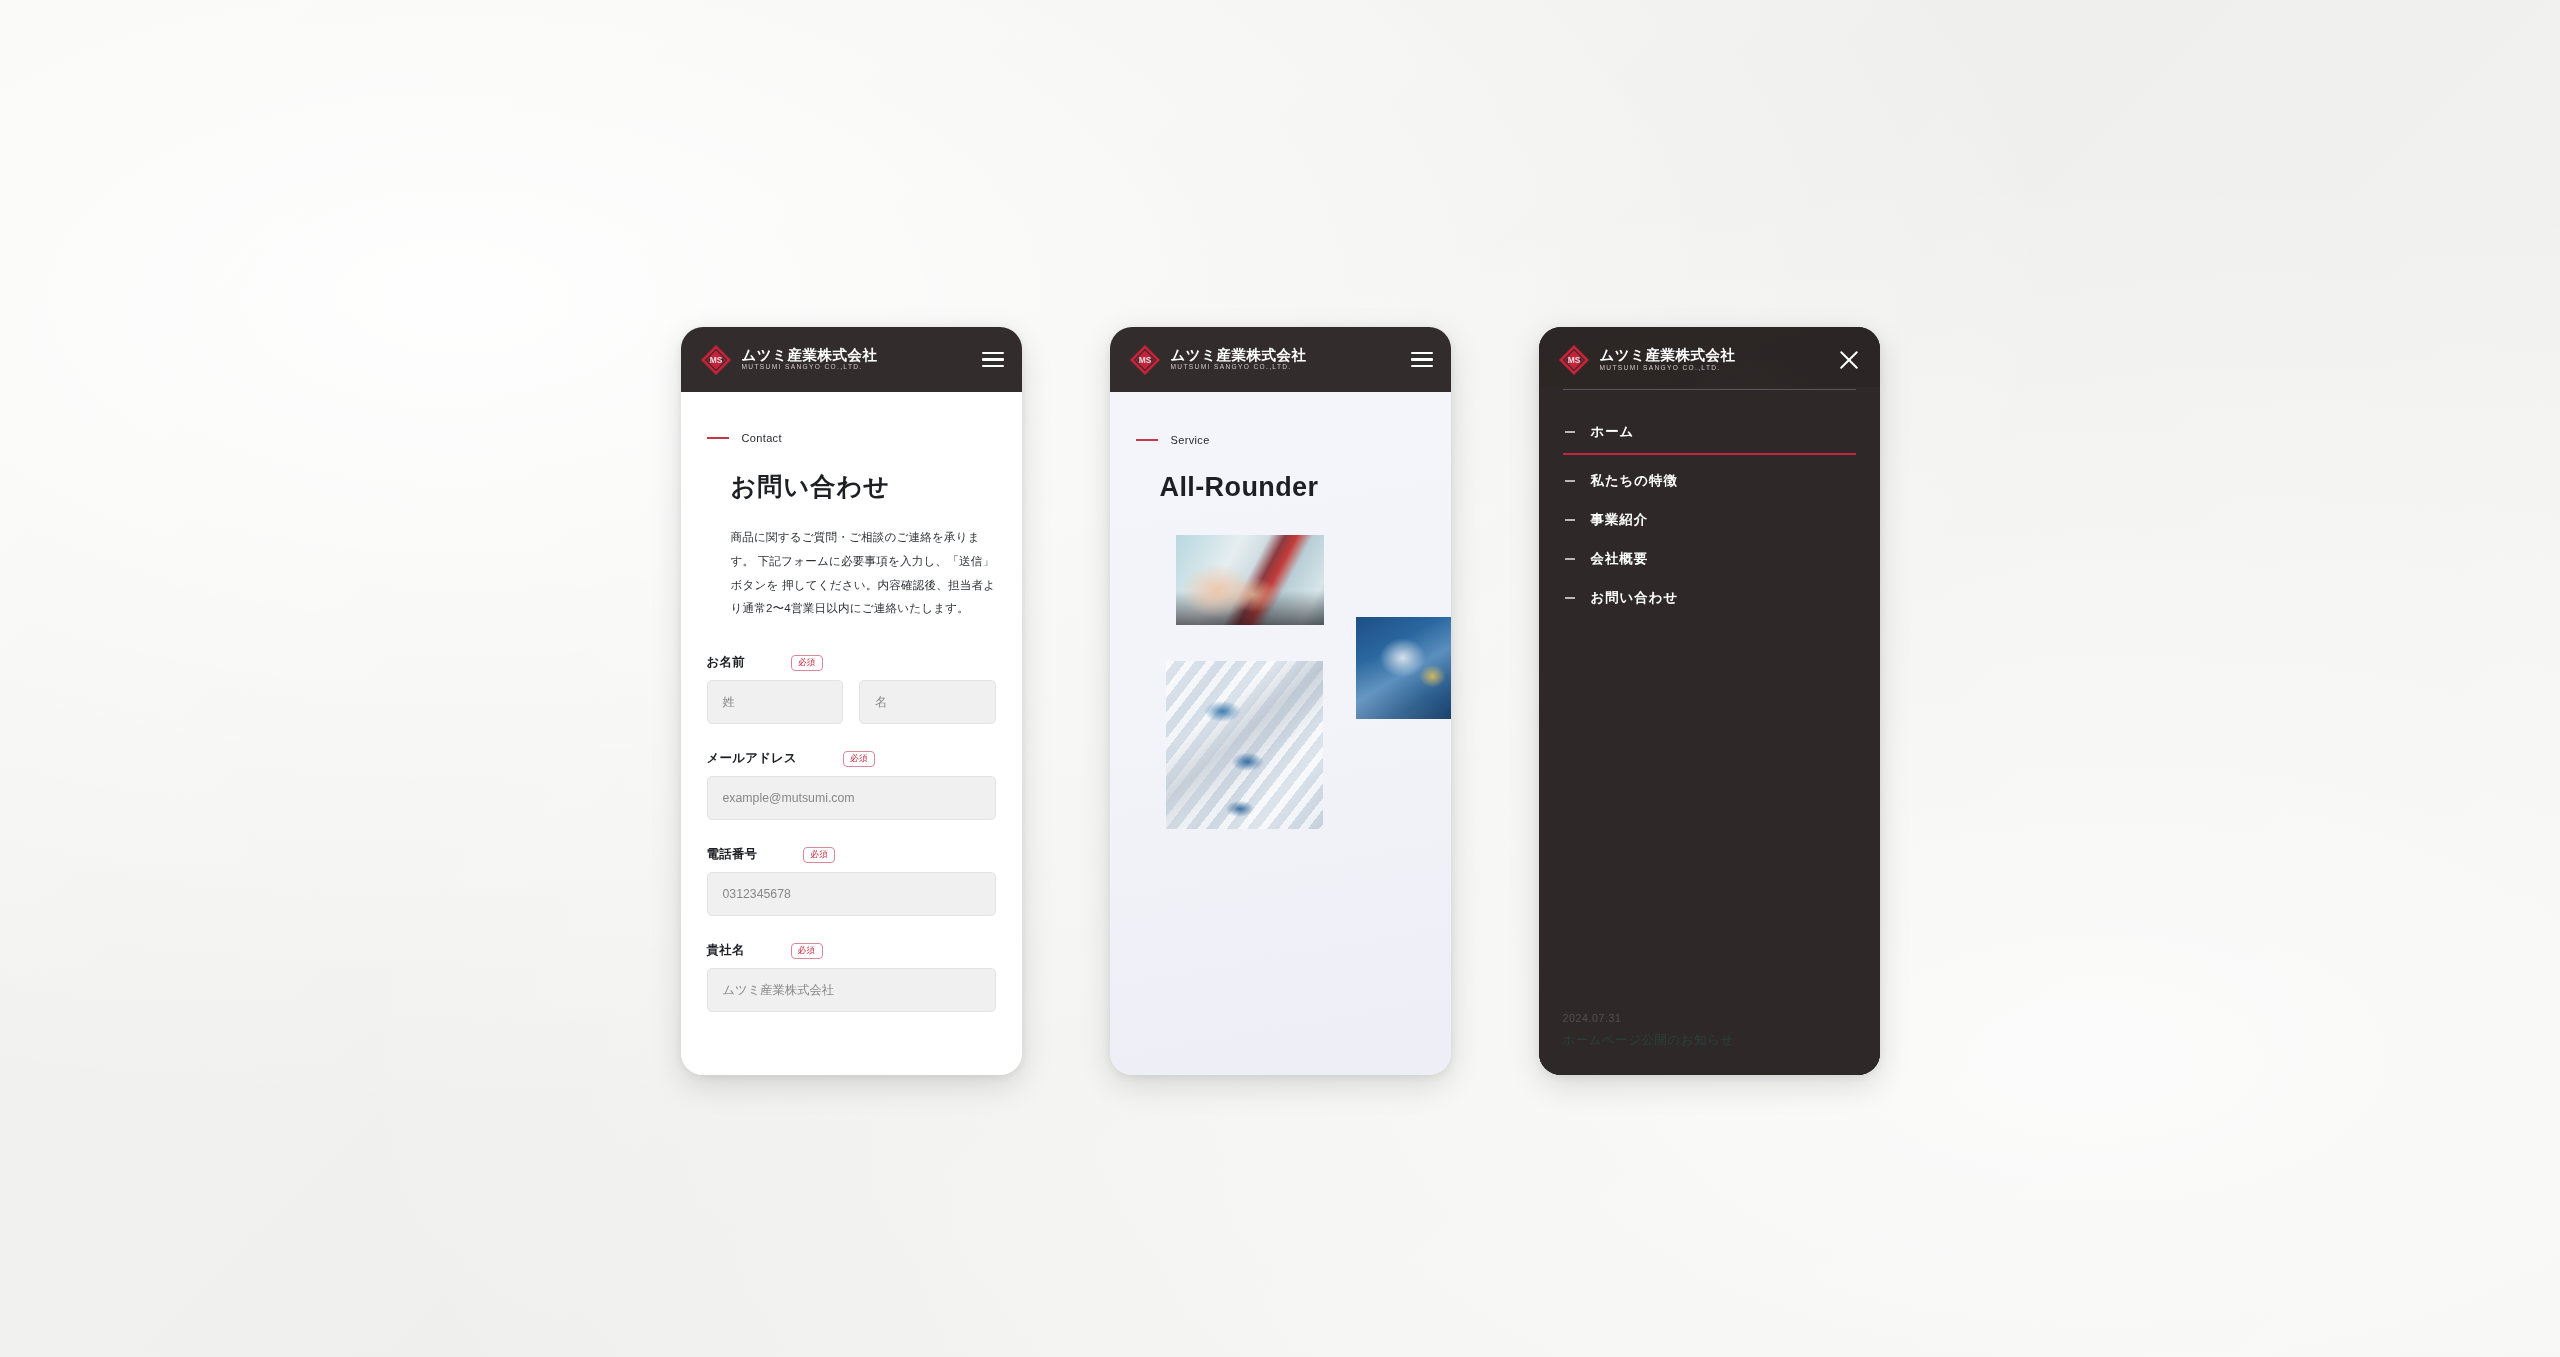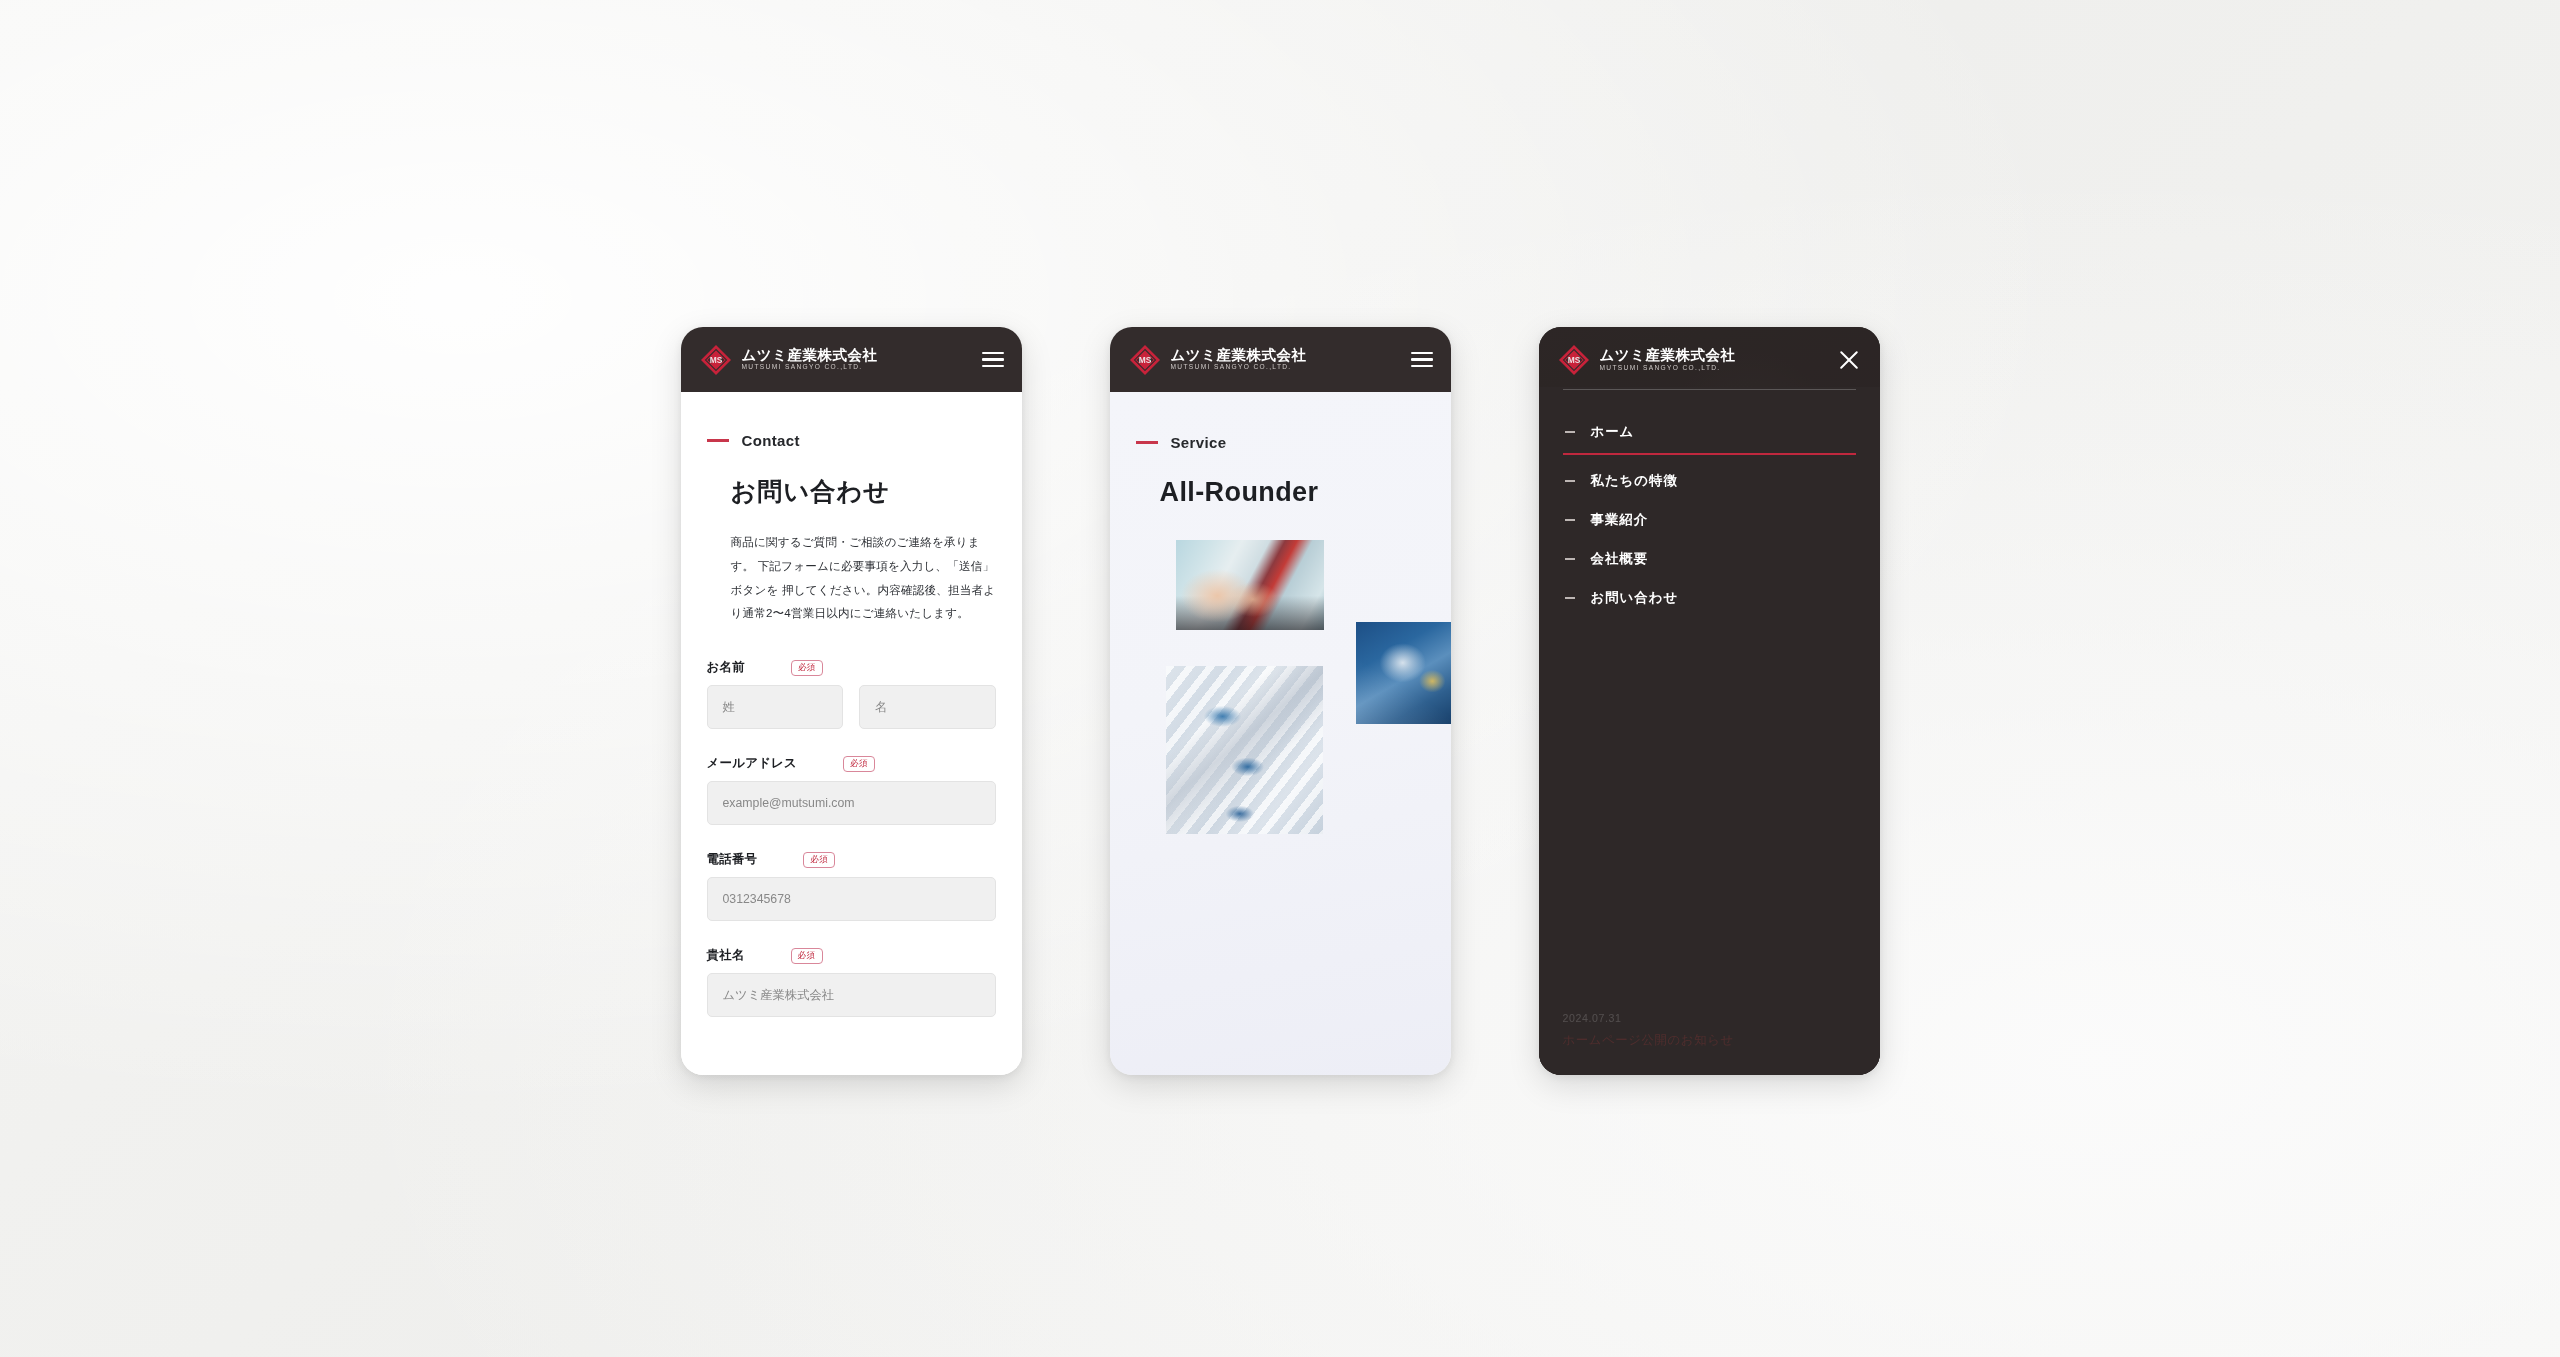--- a/index.html
+++ b/index.html
@@ -139,24 +139,24 @@
     gap: 13px;
     margin-bottom: 26px;
   }
   .eyebrow .dash {
     width: 22px;
     height: 2.4px;
     background: #c8364b;
     flex: none;
   }
   .eyebrow .txt {
-    font-size: 15px;
+    font-size: 11px;
     color: #26282c;
     letter-spacing: 0.35px;
-    font-weight: 700;
+    font-weight: 400;
   }
 
   .big-heading {
     font-size: 25px;
     font-weight: 700;
     color: #1d1f23;
     letter-spacing: 1.2px;
     margin: 0 0 22px 24px;
   }
 
@@ -390,21 +390,21 @@
     opacity: 0.17;
   }
   .news-ghost .date {
     color: #ffffff;
     font-size: 10.6px;
     letter-spacing: 0.6px;
     margin-bottom: 8px;
     margin-top: 18px;
   }
   .news-ghost .title {
-    color: #ef4444;
+    color: #14b8a6;
     font-size: 12.4px;
     letter-spacing: 0.6px;
   }
 </style>
 </head>
 <body>
 
 <div class="backdrop"></div>
 
 <div class="stage">

